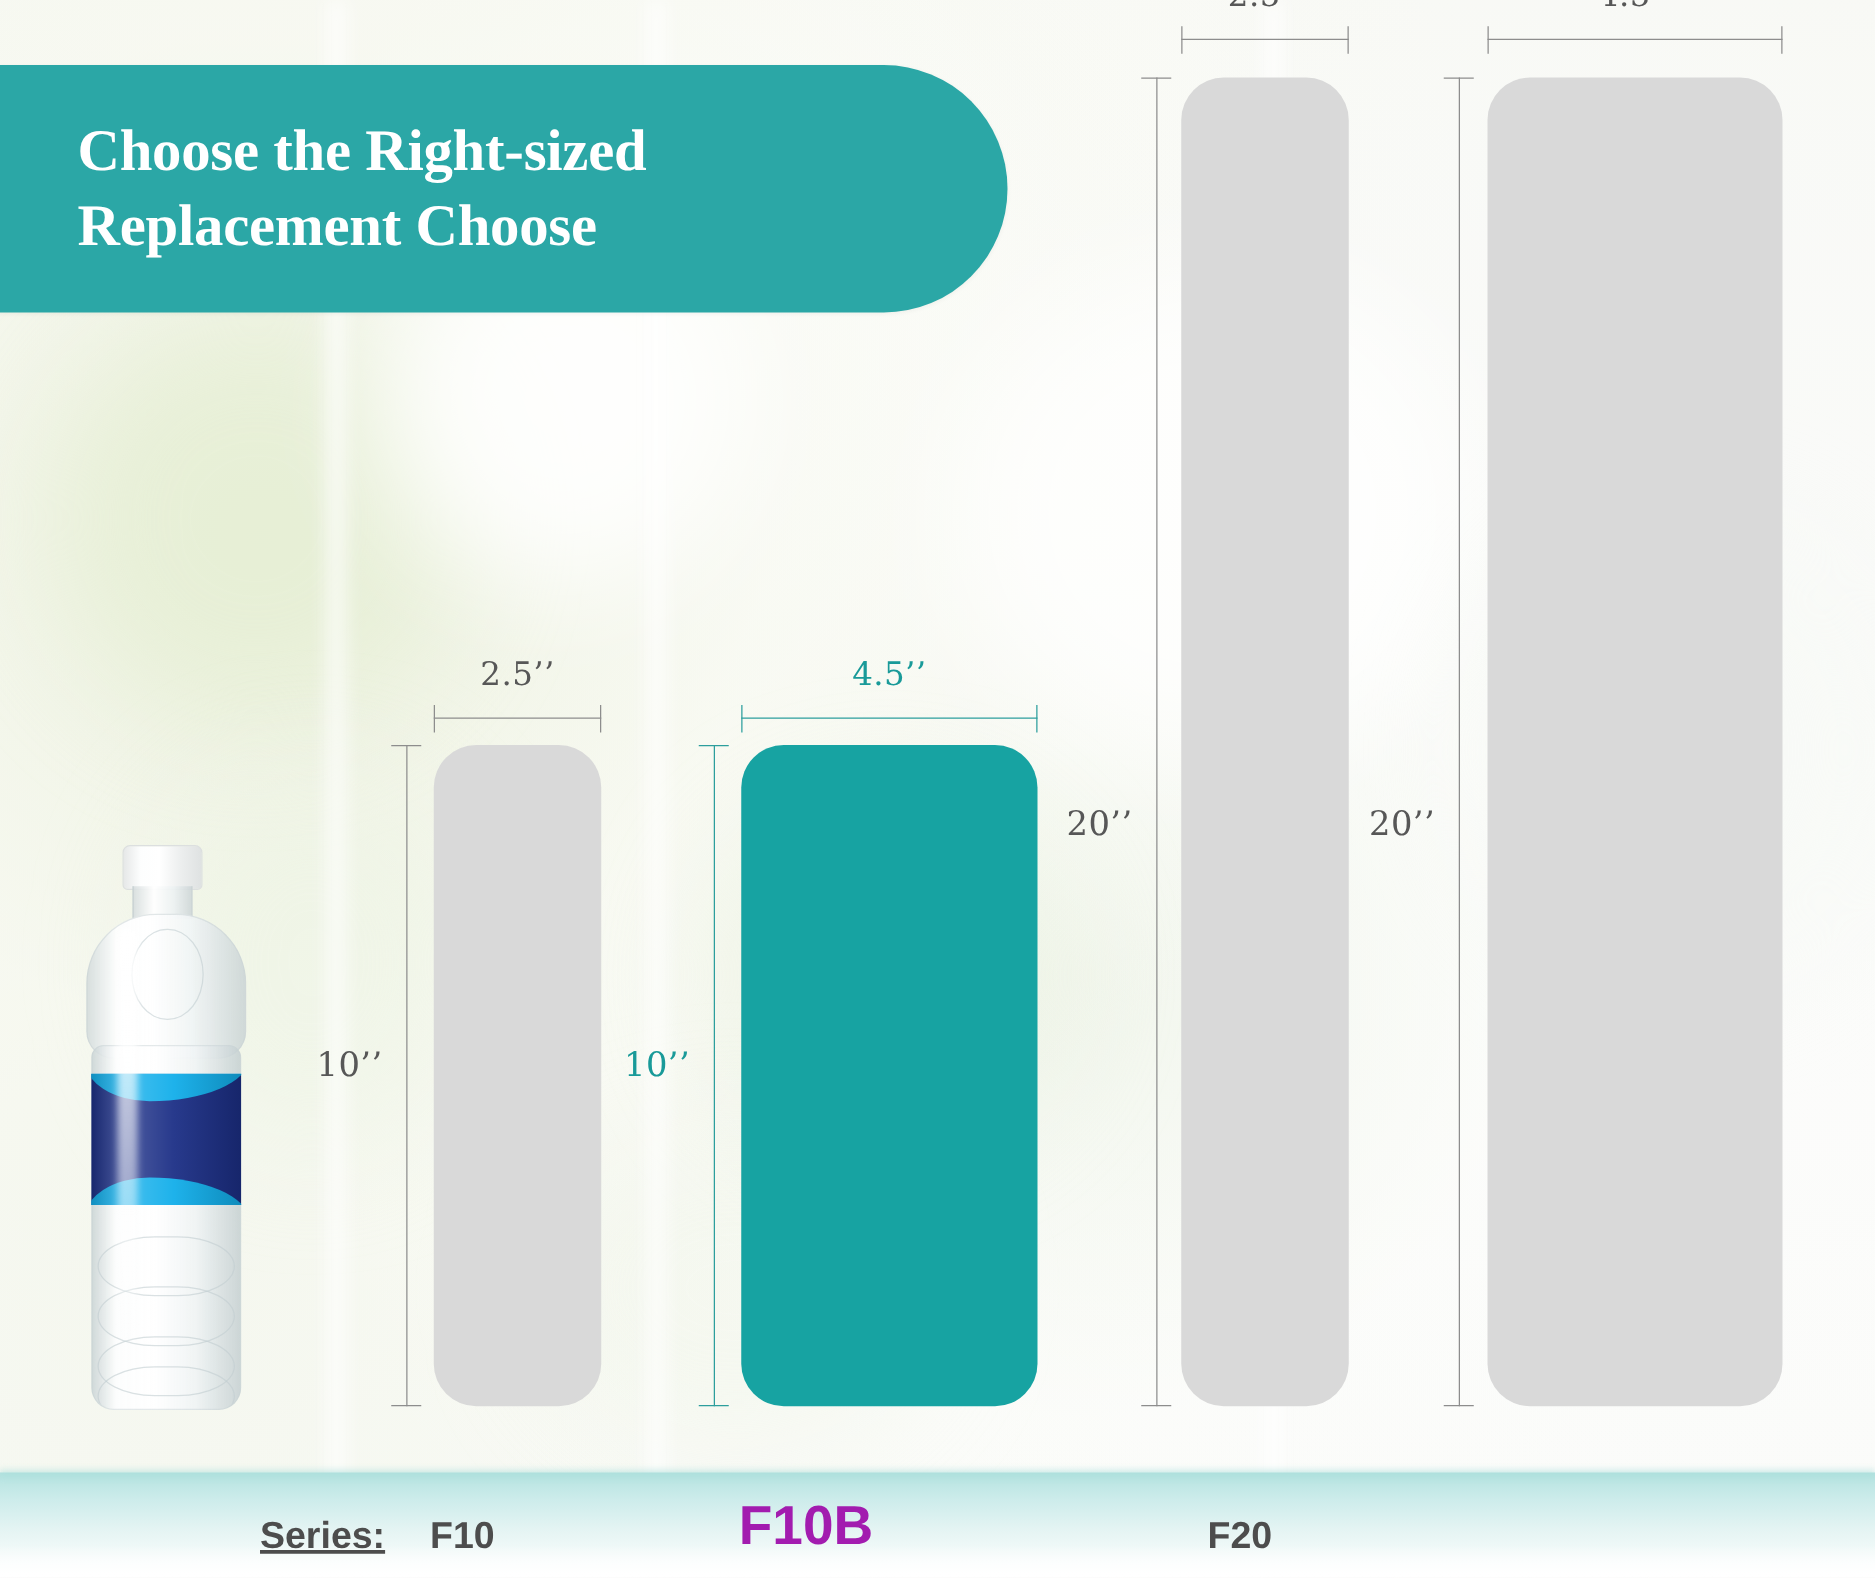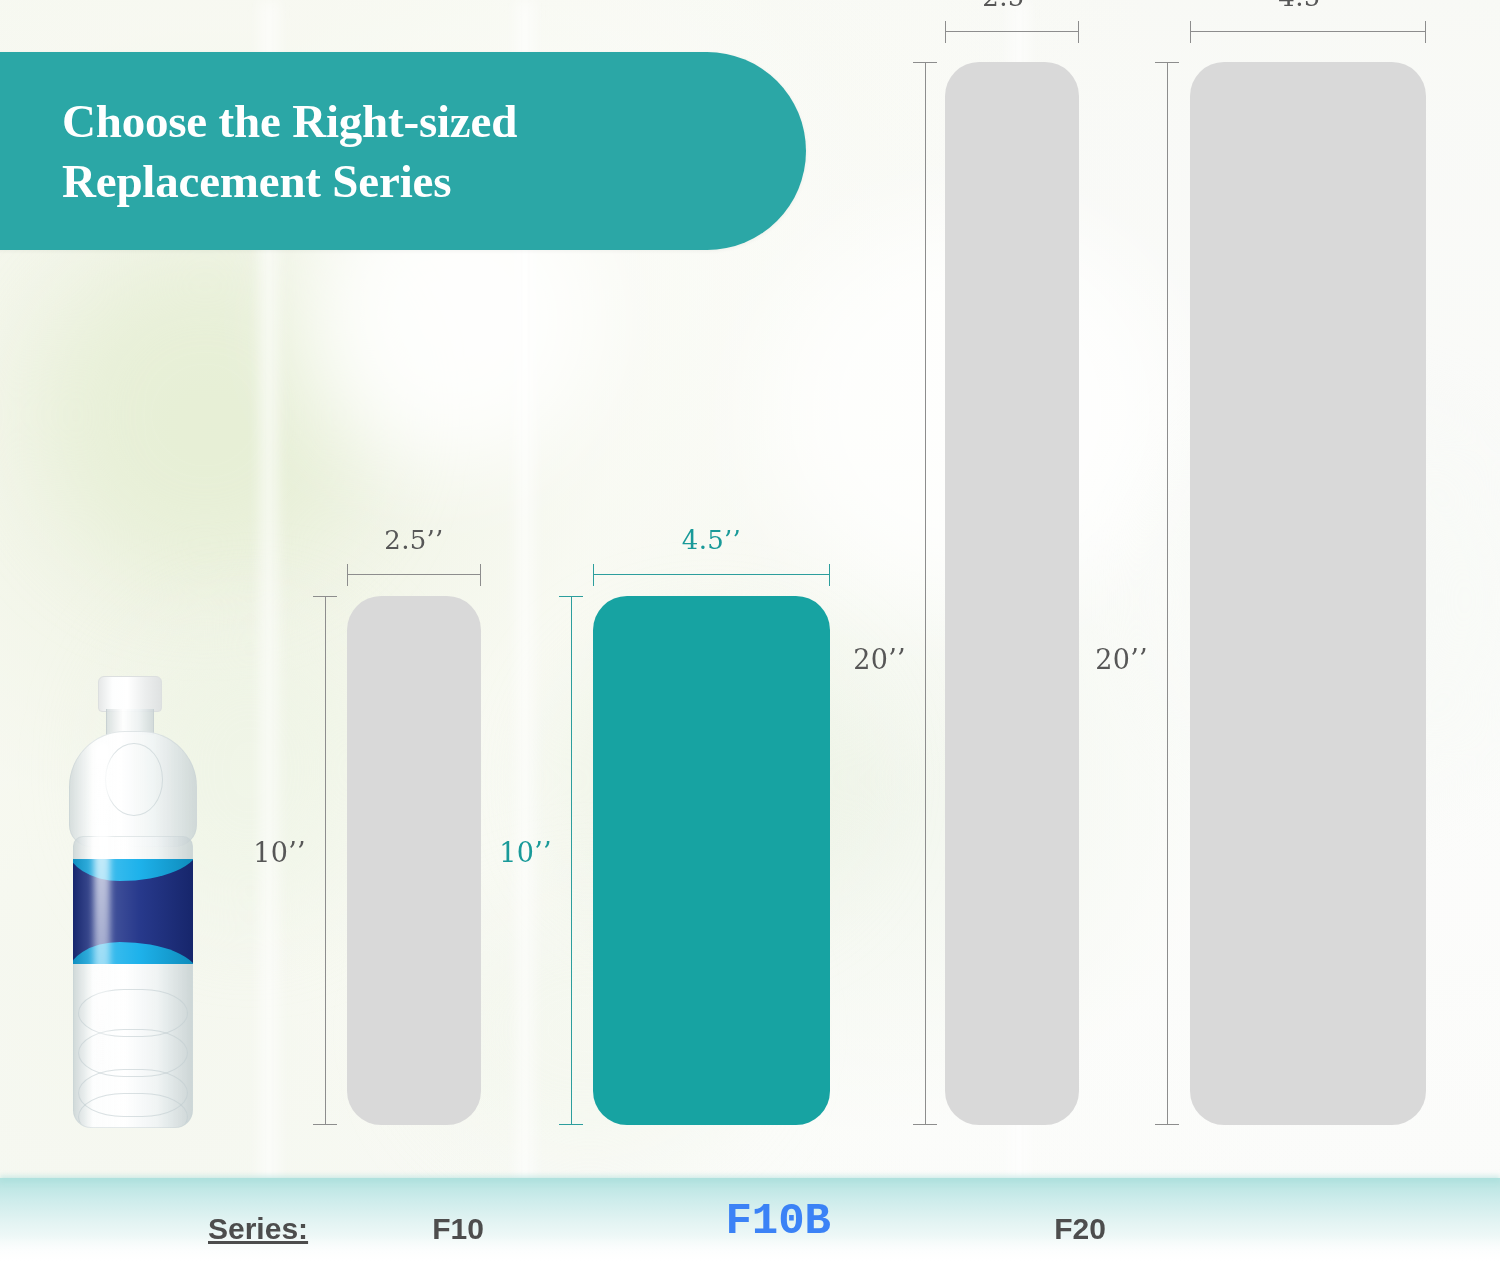--- a/index.html
+++ b/index.html
@@ -311,25 +311,24 @@
   }
 
   .series-label,
   .series-name {
     position: absolute;
     font-weight: bold;
     color: #4d4d4d;
     white-space: nowrap;
   }
   .series-label { font-size: 30px; }
-  .series-name  { font-size: 30px; text-align: right; }
+  .series-name  { font-size: 30px; text-align: left; }
   .series-name.highlight {
-    color: #3b82f6;
+    color: #a21caf;
     font-size: 44px;
-    font-family: Liberation Mono, monospace;
   }
 </style>
 </head>
 <body>
 
 <div id="stage">
 
   <div class="bg-base"></div>
   <div class="bg-blob blob-a"></div>
   <div class="bg-blob blob-b"></div>
@@ -338,21 +337,21 @@
   <div class="bg-blob blob-e"></div>
   <div class="bg-blob blob-f"></div>
   <div class="bg-blob blob-g"></div>
   <div class="mullion" style="left:256px;"></div>
   <div class="mullion" style="left:512px;"></div>
   <div class="mullion" style="left:1006px;"></div>
 
   <div class="banner">
     <div class="banner-text">
       <span class="line">Choose the Right-sized</span>
-      <span class="line">Replacement Series</span>
+      <span class="line">Replacement Choose</span>
     </div>
   </div>
 
   <div class="bar bar-gray" style="left:945px; top:62px; width:134px; height:1063px;"></div>
   <div class="hdim" style="left:945px; top:18px; width:134px;">
     <div class="cap l"></div>
     <div class="cap r"></div>
     <div class="rule"></div>
     <div class="lbl">2.5’’</div>
   </div>

